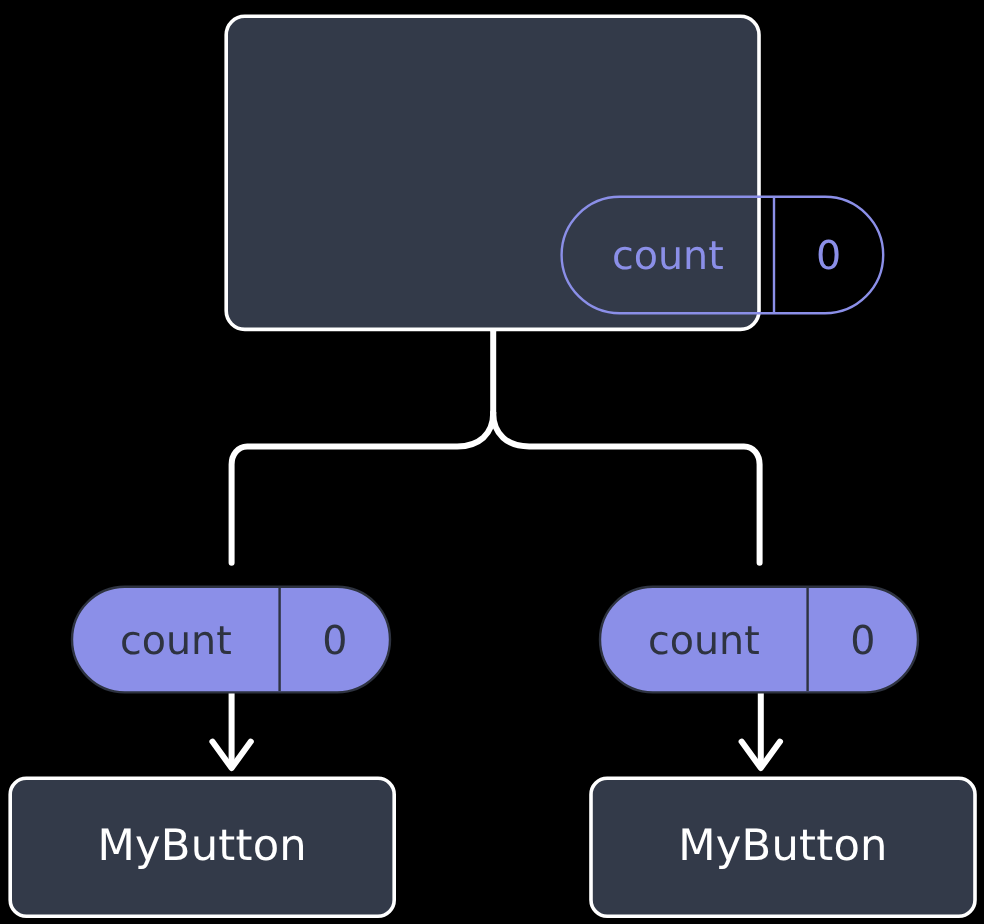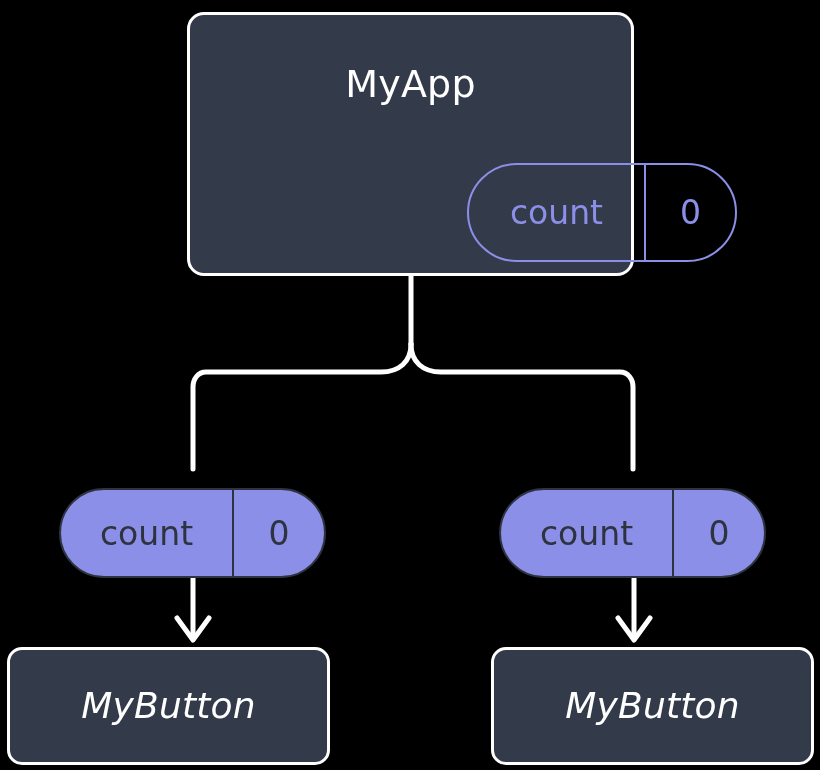--- a/index.html
+++ b/index.html
@@ -137,21 +137,20 @@
     display: flex;
     align-items: center;
     justify-content: center;
   }
   .leaf-title {
     color: #ffffff;
     font-size: 36px;
     line-height: 1;
     letter-spacing: 0.2px;
     white-space: nowrap;
-    font-style: italic;
   }
   #node-button-left {
     left: 7px;
     top: 647px;
     width: 323px;
     height: 118px;
   }
   #node-button-right {
     left: 491px;
     top: 647px;
@@ -180,21 +179,20 @@
       <path d="M177,618 L193,640 L209,618" fill="none" stroke="#ffffff" stroke-width="5" stroke-linecap="round" stroke-linejoin="round"></path>
     </g>
 
     <g>
       <path d="M634,559 L634,637" fill="none" stroke="#ffffff" stroke-width="5" stroke-linecap="round"></path>
       <path d="M618,618 L634,640 L650,618" fill="none" stroke="#ffffff" stroke-width="5" stroke-linecap="round" stroke-linejoin="round"></path>
     </g>
   </svg>
 
   <div class="container-node" id="node-myapp">
-    <div class="container-title">MyApp</div>
 
     <div class="pill outlined" id="pill-myapp-count">
       <div class="pill-key">count</div>
       <div class="pill-val">0</div>
     </div>
   </div>
 
   <div class="pill filled" id="pill-left-count">
     <div class="pill-key">count</div>
     <div class="pill-val">0</div>

